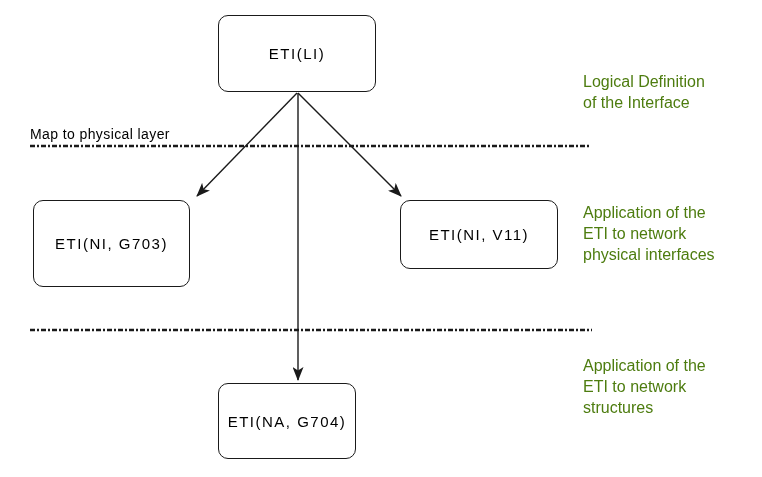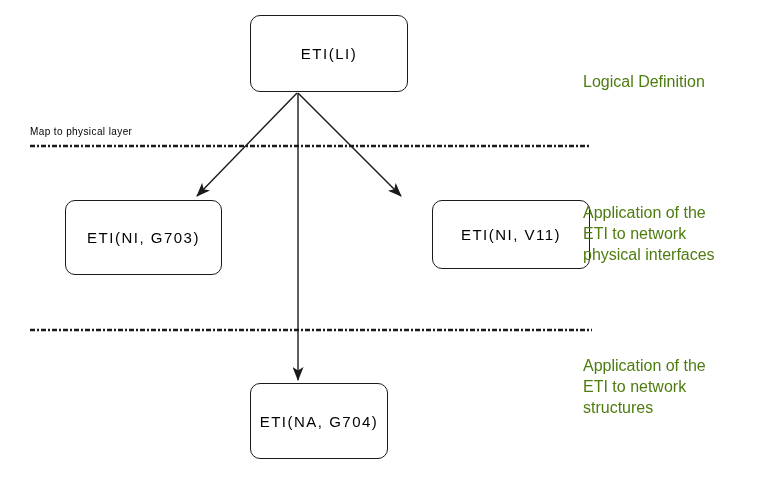--- a/index.html
+++ b/index.html
@@ -23,36 +23,35 @@
   }
   .node {
     position: absolute;
     border: 1.6px solid #1a1a1a;
     border-radius: 10px;
     background: #ffffff;
     display: flex;
     align-items: center;
     justify-content: center;
     box-sizing: border-box;
-    margin-left: 32px;
   }
   .node-label {
     font-size: 15px;
     letter-spacing: 1.5px;
     color: #000000;
     white-space: nowrap;
   }
   #node-top    { left: 218px; top: 15px;  width: 158px; height: 77px; }
-  #node-left   { left: 33px;  top: 200px; width: 157px; height: 75px; }
+  #node-left   { left: 33px;  top: 200px; width: 157px; height: 87px; }
   #node-right  { left: 400px; top: 200px; width: 158px; height: 69px; }
   #node-bottom { left: 218px; top: 383px; width: 138px; height: 76px; }
 
   .separator-label {
     position: absolute;
-    font-size: 10px;
+    font-size: 14px;
     letter-spacing: 0.4px;
     color: #000000;
     white-space: nowrap;
   }
   #separator-label-1 { left: 30px; top: 126px; }
   #separator-label-2 { left: 30px; top: 306px; }
 
   .annotation {
     position: absolute;
     left: 583px;
@@ -94,20 +93,21 @@
     <span class="node-label">ETI(NI, V11)</span>
   </div>
   <div class="node" id="node-bottom">
     <span class="node-label">ETI(NA, G704)</span>
   </div>
 
   <div class="separator-label" id="separator-label-1">Map to physical layer</div>
 
   <div class="annotation" id="annotation-1">
     <div>Logical Definition</div>
+    <div>of the Interface</div>
   </div>
   <div class="annotation" id="annotation-2">
     <div>Application of the</div>
     <div>ETI to network</div>
     <div>physical interfaces</div>
   </div>
   <div class="annotation" id="annotation-3">
     <div>Application of the</div>
     <div>ETI to network</div>
     <div>structures</div>

